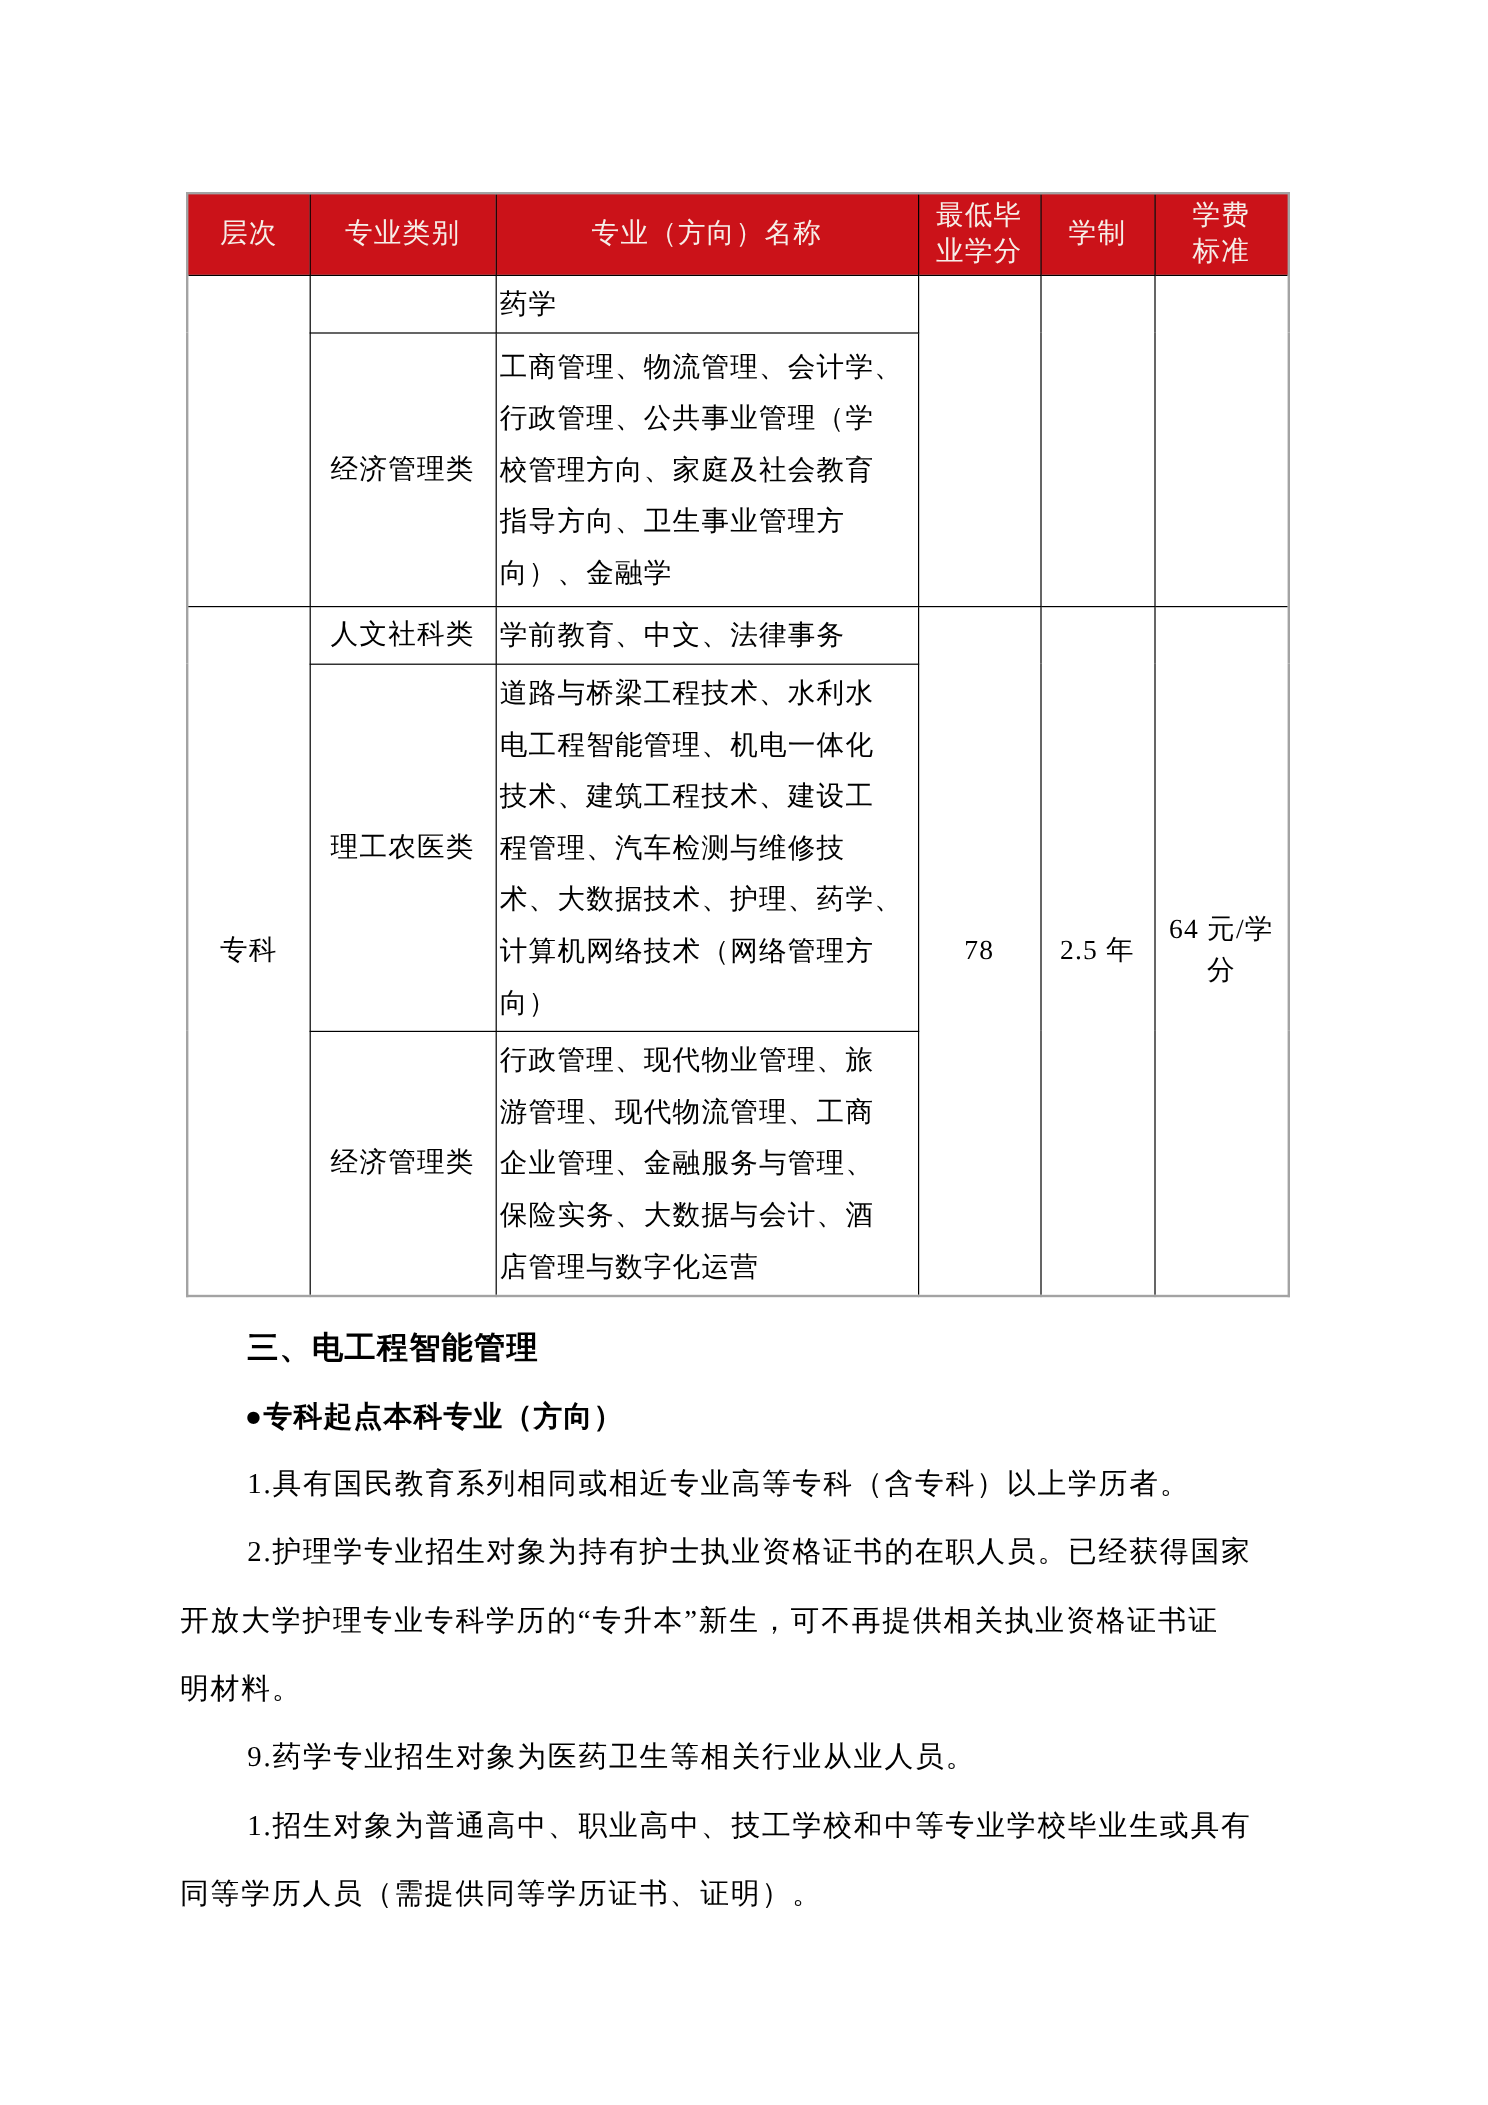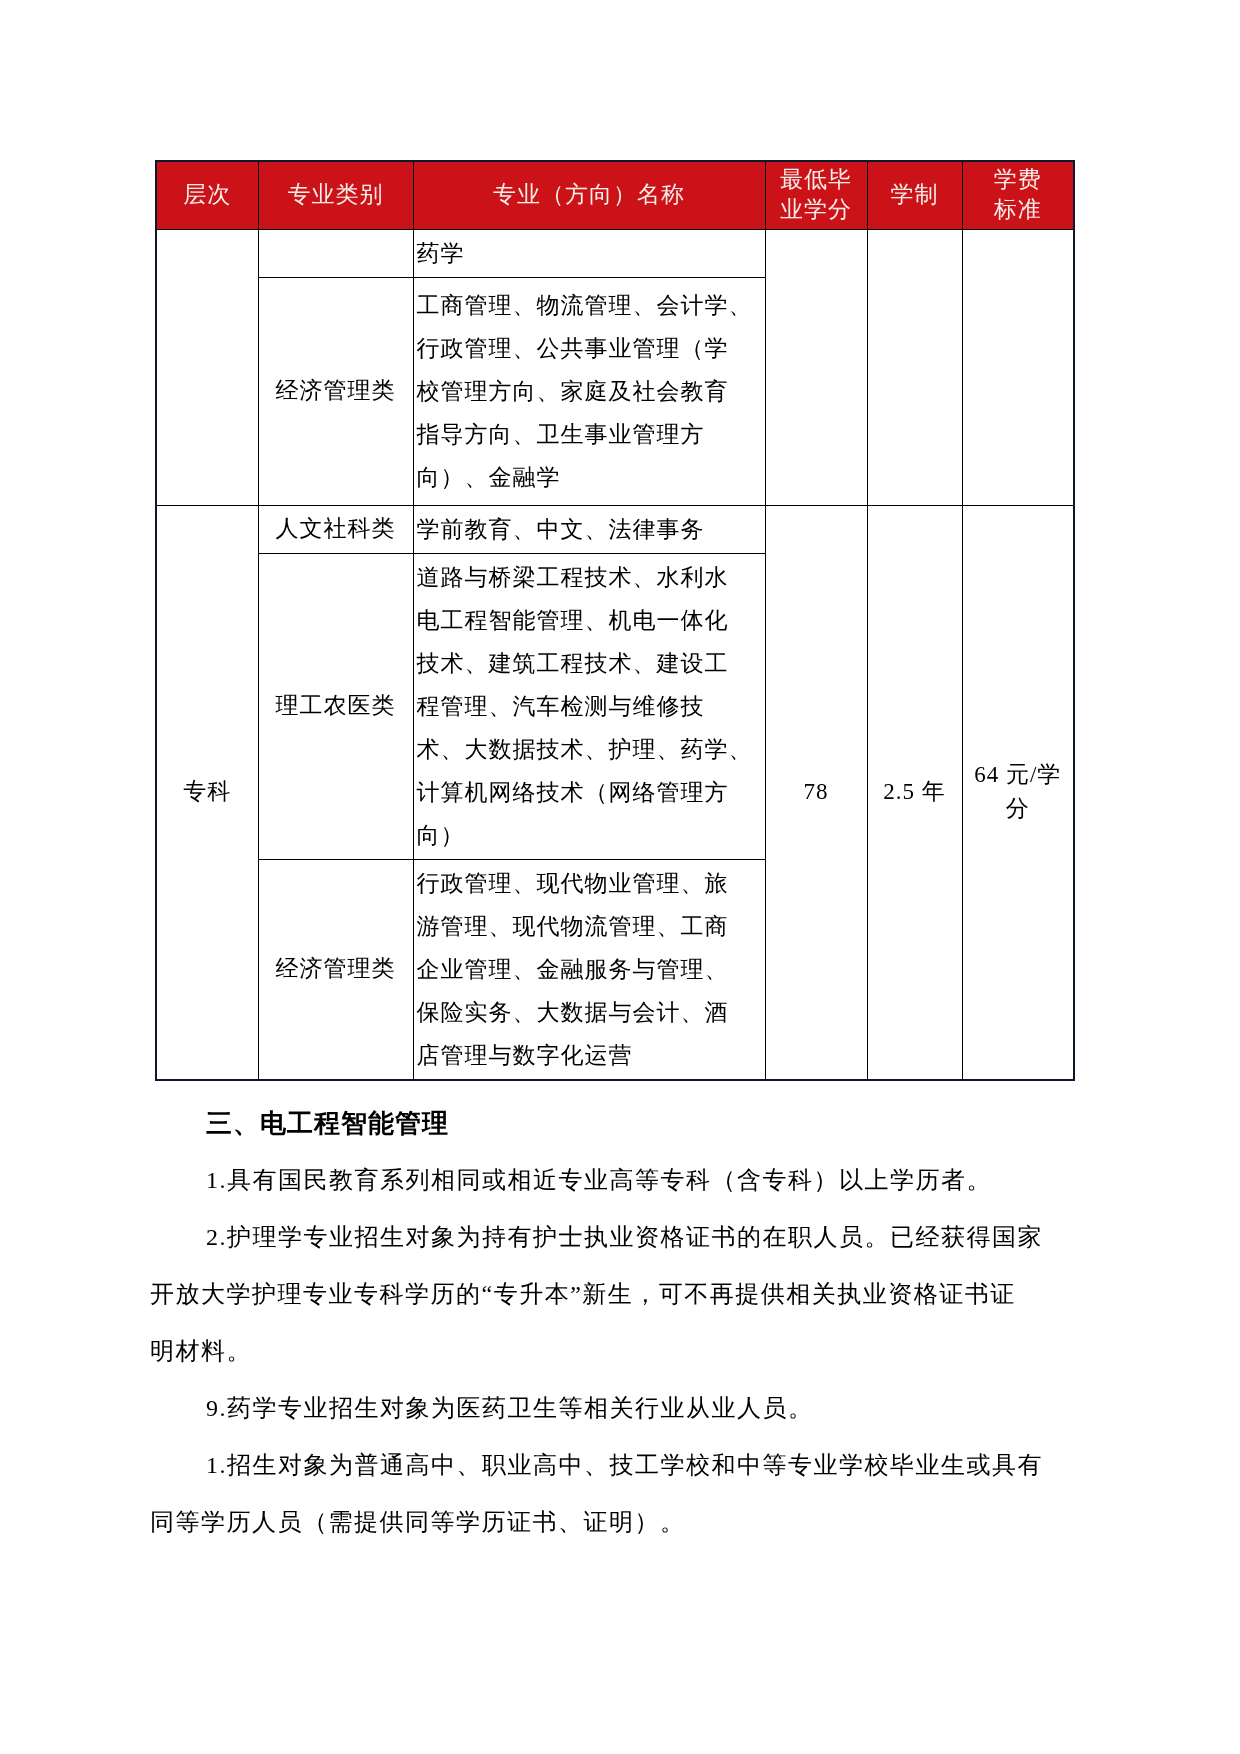--- a/index.html
+++ b/index.html
@@ -12,21 +12,21 @@
     font-family: "Liberation Serif", "DejaVu Serif", serif;
     color: #000000;
     overflow: hidden;
   }
   
   table.majors {
     border-collapse: collapse;
     table-layout: fixed;
     margin: 160px 16px 0 155px;
     width: 918px;
-    border: 2px solid #0f172a;
+    border: 2px solid #a3a3a3;
   }
   table.majors th, table.majors td {
     border: 1px solid #000000;
     vertical-align: middle;
     white-space: pre-line;
     font-weight: normal;
   }
   table.majors thead tr { height: 68px; }
   table.majors th {
     background: #CB1219;
@@ -153,20 +153,21 @@
 企业管理、金融服务与管理、
 保险实务、大数据与会计、酒
 店管理与数字化运营</td>
       </tr>
     </tbody>
   </table>
 
   <div class="content">
     <h2>三、电工程智能管理</h2>
 
+    <h3>●专科起点本科专业（方向）</h3>
     <p>1.具有国民教育系列相同或相近专业高等专科（含专科）以上学历者。</p>
     <p>2.护理学专业招生对象为持有护士执业资格证书的在职人员。已经获得国家
 开放大学护理专业专科学历的“专升本”新生，可不再提供相关执业资格证书证
 明材料。</p>
     <p>9.药学专业招生对象为医药卫生等相关行业从业人员。</p>
 
     <p>1.招生对象为普通高中、职业高中、技工学校和中等专业学校毕业生或具有
 同等学历人员（需提供同等学历证书、证明）。</p>
   </div>
 

